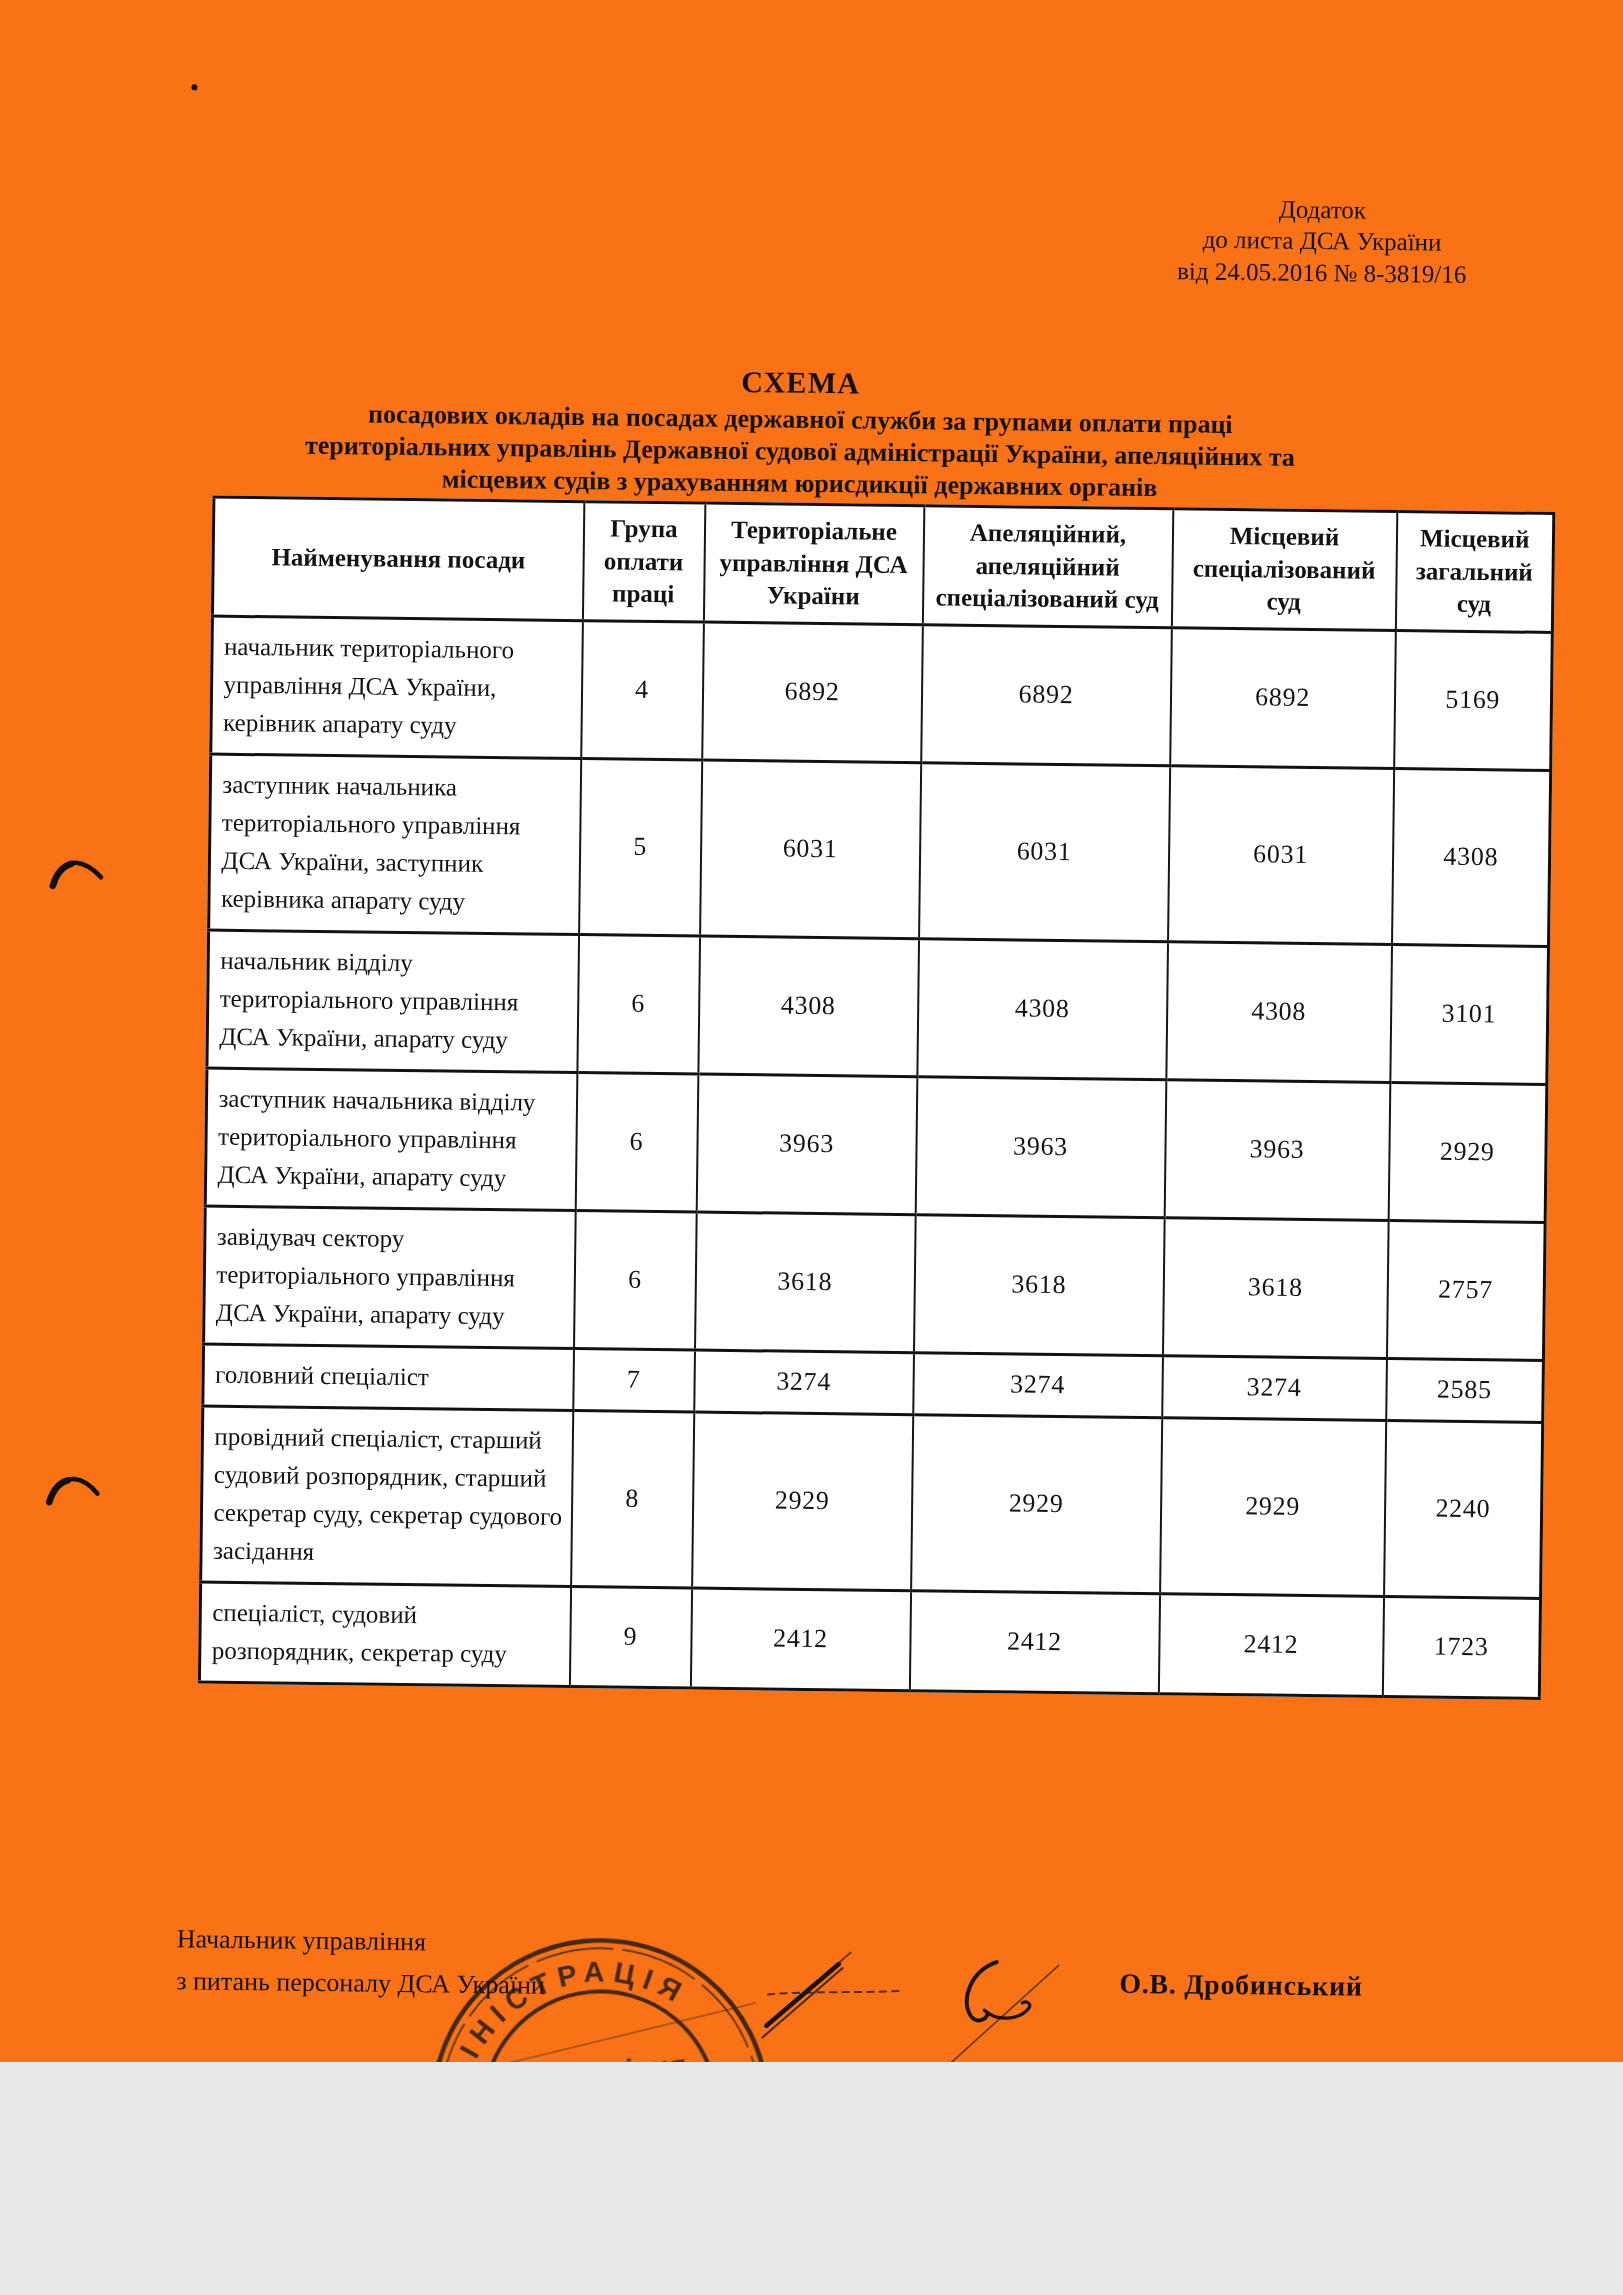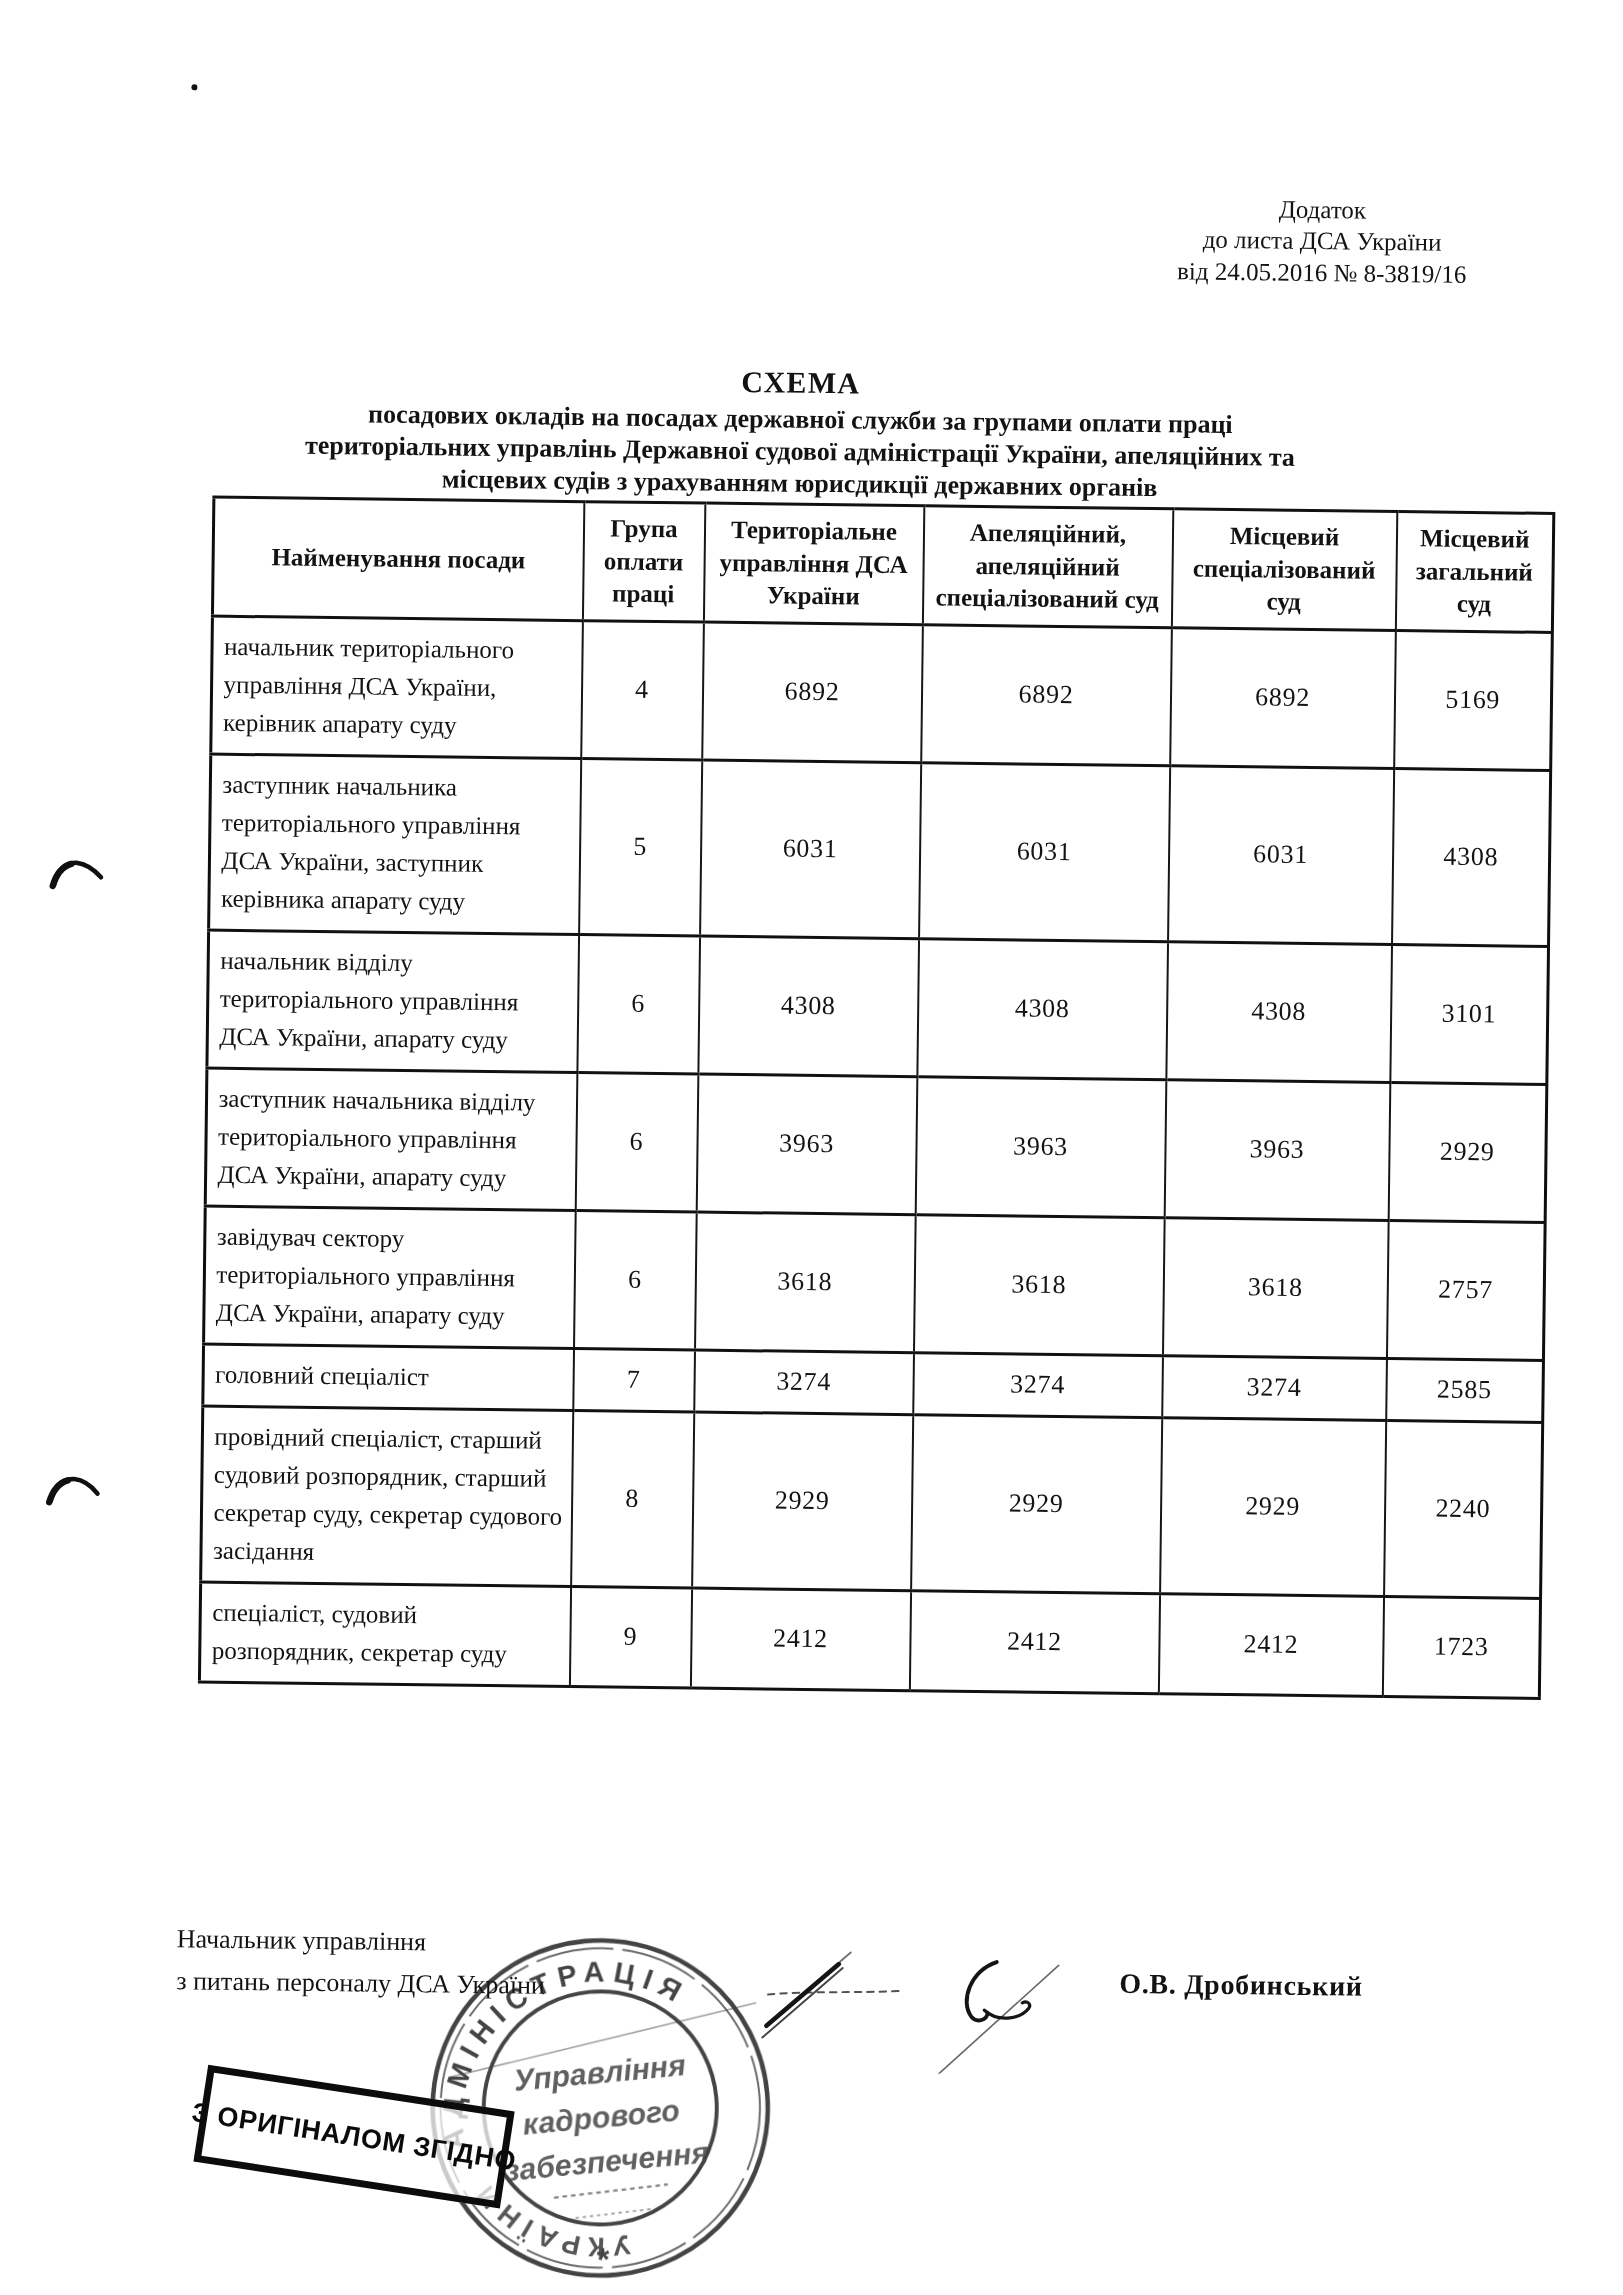--- a/index.html
+++ b/index.html
@@ -1,17 +1,17 @@
 <!DOCTYPE html>
 <html lang="uk" style="font-size:10.5px"><head>
 <meta charset="utf-8">
 <style>
   html,body{margin:0;padding:0;background:#e8e8e8;}
   .page{
-    position:relative;width:1623px;height:2295px;background:#ffffff;
+    position:relative;width:1623px;height:2062px;background:#f97316;
     font-family:"Liberation Serif","DejaVu Serif",serif;color:#131313;
     overflow:hidden;margin:0 auto;
   }
   .rot{position:absolute;left:0;top:0;width:1623px;height:2295px;
     transform:rotate(0.7deg);transform-origin:249px 39px;}
 
   .dot{position:absolute;left:192px;top:85px;width:5.9px;height:5.9px;
     background:#111;border-radius:50%;}
 
   .ref-block{

